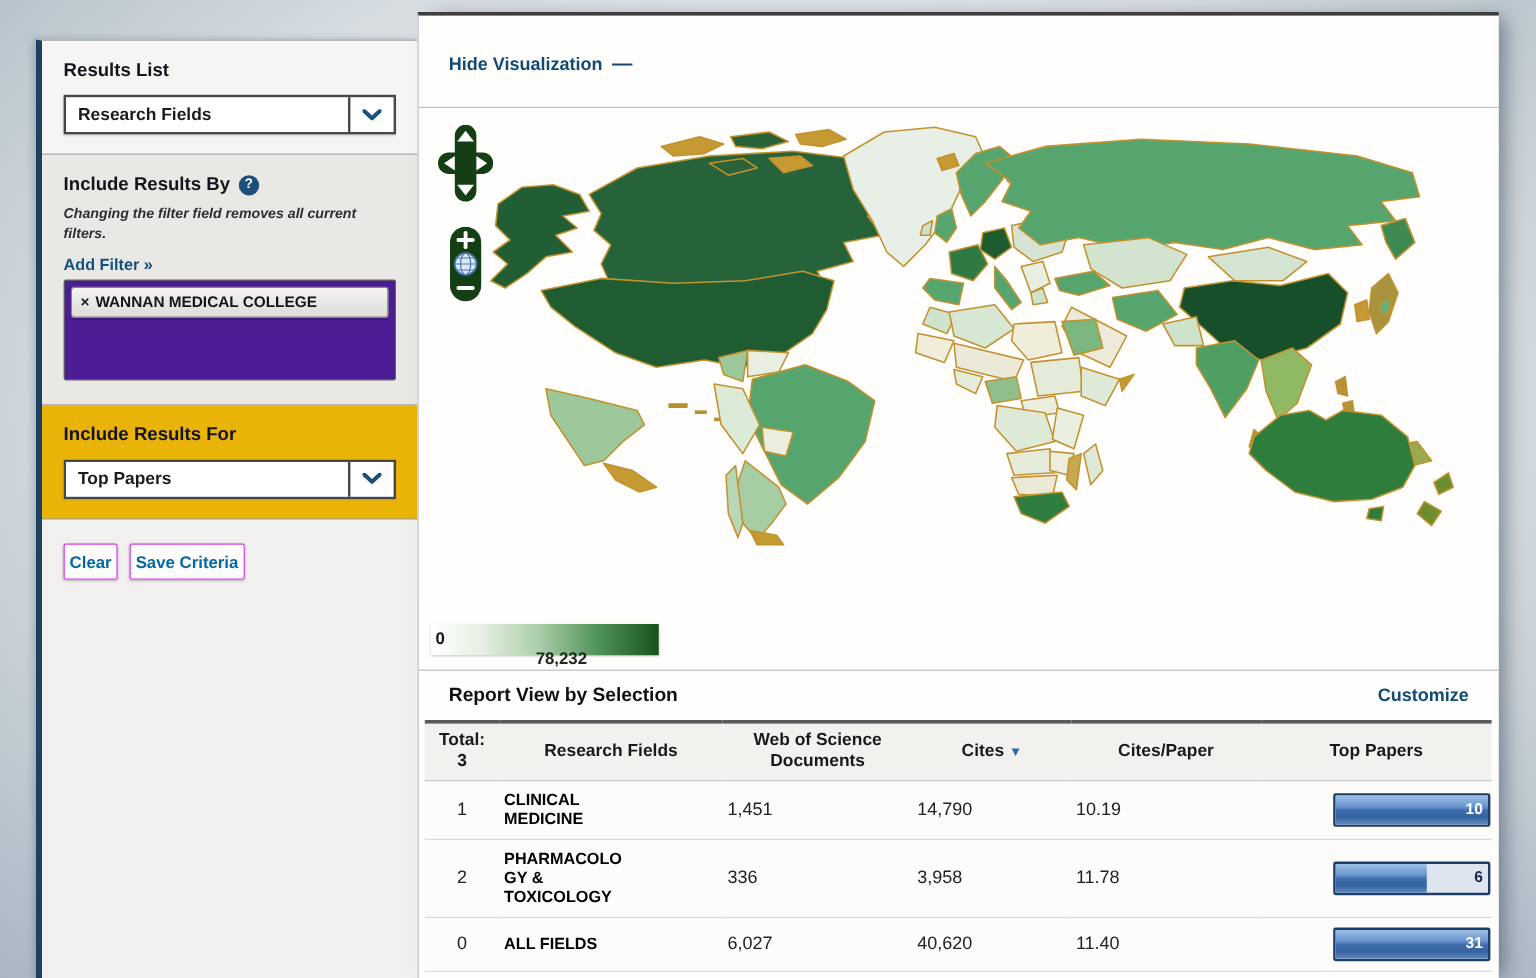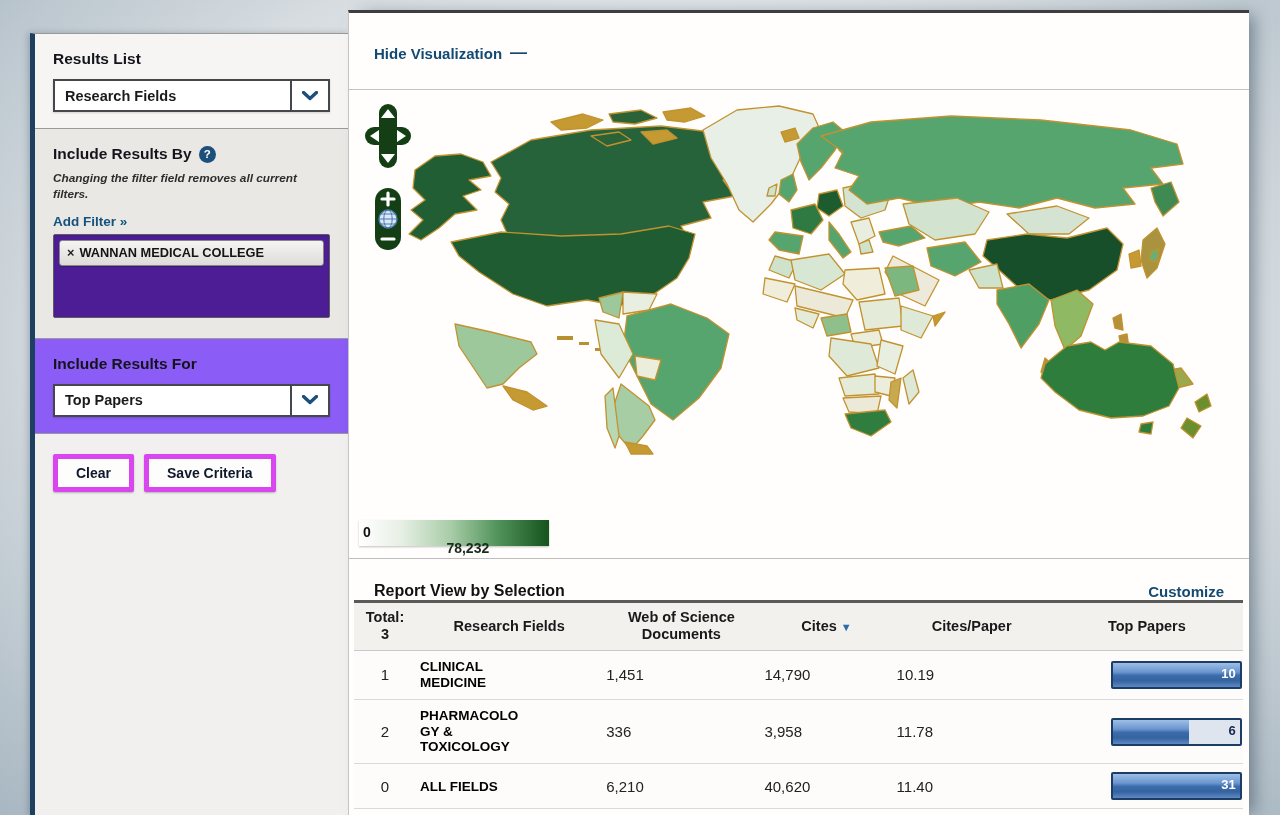--- a/index.html
+++ b/index.html
@@ -10,43 +10,43 @@
   }
   
   .sidebar{
     position:absolute;left:30px;top:33px;width:313px;height:782px;
     background:#f1f0ee;border-left:5px solid #1d3f60;border-top:1px solid #9a9a9a;
     box-shadow:-2px 0 6px rgba(30,50,70,.25);
   }
   .sb-section{padding:14px 18px 16px;border-bottom:1px solid #9a9a9a;}
   .sb-sec1{background:#f6f5f3;}
   .sb-sec2{background:#e9e8e5;padding-bottom:20px;}
-  .sb-sec3{background:#8b5cf6;}
+  .sb-sec3{background:#eab308;}
   .sb-sec4{background:#f1f0ee;border-bottom:none;padding-top:20px;}
   .sb-heading{font-size:15.5px;font-weight:bold;color:#14141c;margin:2px 0 11px;}
   .heading-row{display:flex;align-items:center;gap:7px;margin:2px 0 8px;}
   .heading-row .sb-heading{margin:0;}
   .help-badge{width:17px;height:17px;border-radius:50%;background:#1d4f7c;color:#fff;
     font-size:11.5px;font-weight:bold;display:flex;align-items:center;justify-content:center;}
   .selectbox{display:flex;align-items:stretch;height:29px;background:#fff;
     border:2px solid #44484c;box-shadow:0 1px 2px rgba(0,0,0,.15);cursor:pointer;}
   .selectbox .sel-label{flex:1;display:flex;align-items:center;padding-left:10px;
     font-size:14.5px;font-weight:bold;color:#1b1b1b;}
   .selectbox .sel-caret{width:36px;border-left:2px solid #44484c;display:flex;
     align-items:center;justify-content:center;}
   .note{font-style:italic;font-size:11.8px;color:#2d2d2d;line-height:1.35;margin:0 0 9px;font-weight:bold;}
   .add-filter{font-size:13.5px;font-weight:bold;color:#14527d;text-decoration:none;display:inline-block;margin-bottom:5px;}
   .filterbox{background:#4c1d95;border:1px solid #5e5e5e;border-radius:2px;min-height:72px;padding:5px;box-shadow:inset 0 1px 2px rgba(0,0,0,.1);}
   .chip{background:linear-gradient(#f5f4f2,#dddcd9);border:1px solid #868686;border-radius:3px;
     padding:4px 7px;font-size:12.8px;font-weight:bold;color:#141414;line-height:1.25;
     box-shadow:0 1px 1px rgba(0,0,0,.2);cursor:pointer;}
   .chip .x{margin-right:5px;color:#222;}
   .btn-row{display:flex;gap:10px;}
-  .btn{background:#fdfdfc;border:5px solid #d946ef;border-radius:2px;padding:6px 18px;
-    font-size:14px;font-weight:bold;color:#0f172a;box-shadow:0 1px 2px rgba(0,0,0,.25);cursor:pointer;
+  .btn{background:#fdfdfc;border:1px solid #d946ef;border-radius:2px;padding:6px 4px;
+    font-size:14px;font-weight:bold;color:#0369a1;box-shadow:0 1px 2px rgba(0,0,0,.25);cursor:pointer;
     font-family:inherit;}
   
   .panel{
     position:absolute;left:348px;top:10px;width:900px;height:805px;background:#fffefd;
     border-top:3px solid #3e3e3e;border-left:1px solid #c4c4c4;
     box-shadow:10px 0 16px -5px rgba(35,55,75,.5);
   }
   .map-header{height:72px;display:flex;justify-content:space-between;align-items:center;
     padding:4px 25px 0;border-bottom:1px solid #c3c3c3;}
   .panel-title{font-size:16px;font-weight:bold;color:#111;}
@@ -54,21 +54,21 @@
   .dash-icon{font-weight:bold;font-size:17px;}
   .map-area{position:relative;height:468px;}
   .world-svg{position:absolute;left:2px;top:2px;}
   .map-controls{position:absolute;left:16px;top:14px;width:50px;}
   .legend{position:absolute;left:10px;bottom:12px;width:190px;height:26px;
     background:linear-gradient(90deg,#ffffff 0%,#e7f0e5 22%,#a9cda8 48%,#4e9158 74%,#16531d 100%);
     box-shadow:0 1px 2px rgba(0,0,0,.25);}
   .legend .lg-min{position:absolute;left:4px;top:4px;font-size:14px;font-weight:bold;color:#111;}
   .legend .lg-max{position:absolute;left:46%;top:4px;font-size:14px;font-weight:bold;color:#1d2a1d;margin-top:16px;}
   .report-header{height:41px;border-top:1px solid #bdbdbd;display:flex;justify-content:space-between;
-    align-items:flex-end;padding:0 25px;gap:12px;}
+    align-items:center;padding:0 25px;gap:12px;}
   
   table.report{border-collapse:collapse;margin:0 0 0 5px;width:889px;border-top:3px solid #5a5a5a;table-layout:fixed;}
   table.report thead{background:#f2f1ee;}
   table.report th{font-size:14.5px;font-weight:bold;color:#191919;padding:6px 4px;text-align:center;
     vertical-align:middle;line-height:1.2;}
   table.report thead tr{border-bottom:1px solid #c9c9c9;}
   table.report tbody tr{border-bottom:1px solid #dadada;background:#fdfcfb;}
   table.report td{font-size:15px;color:#222;padding:8px 4px;vertical-align:middle;}
   .col-rank{width:62px;} .col-field{width:186px;} .col-docs{width:158px;}
   .col-cites{width:132px;} .col-cpp{width:158px;} .col-top{width:192px;}
@@ -338,21 +338,21 @@
         <td>
           <div class="bar">
             <div class="bar-fill" style="width: 60%;"></div>
             <span class="bar-value">6</span>
           </div>
         </td>
       </tr>
       <tr>
         <td class="rank">0</td>
         <td class="field"><a class="field-link">ALL FIELDS</a></td>
-        <td class="num">6,210</td>
+        <td class="num">6,027</td>
         <td class="num">40,620</td>
         <td class="num">11.40</td>
         <td>
           <div class="bar">
             <div class="bar-fill" style="width: 100%;"></div>
             <span class="bar-value">31</span>
           </div>
         </td>
       </tr>
     </tbody>

